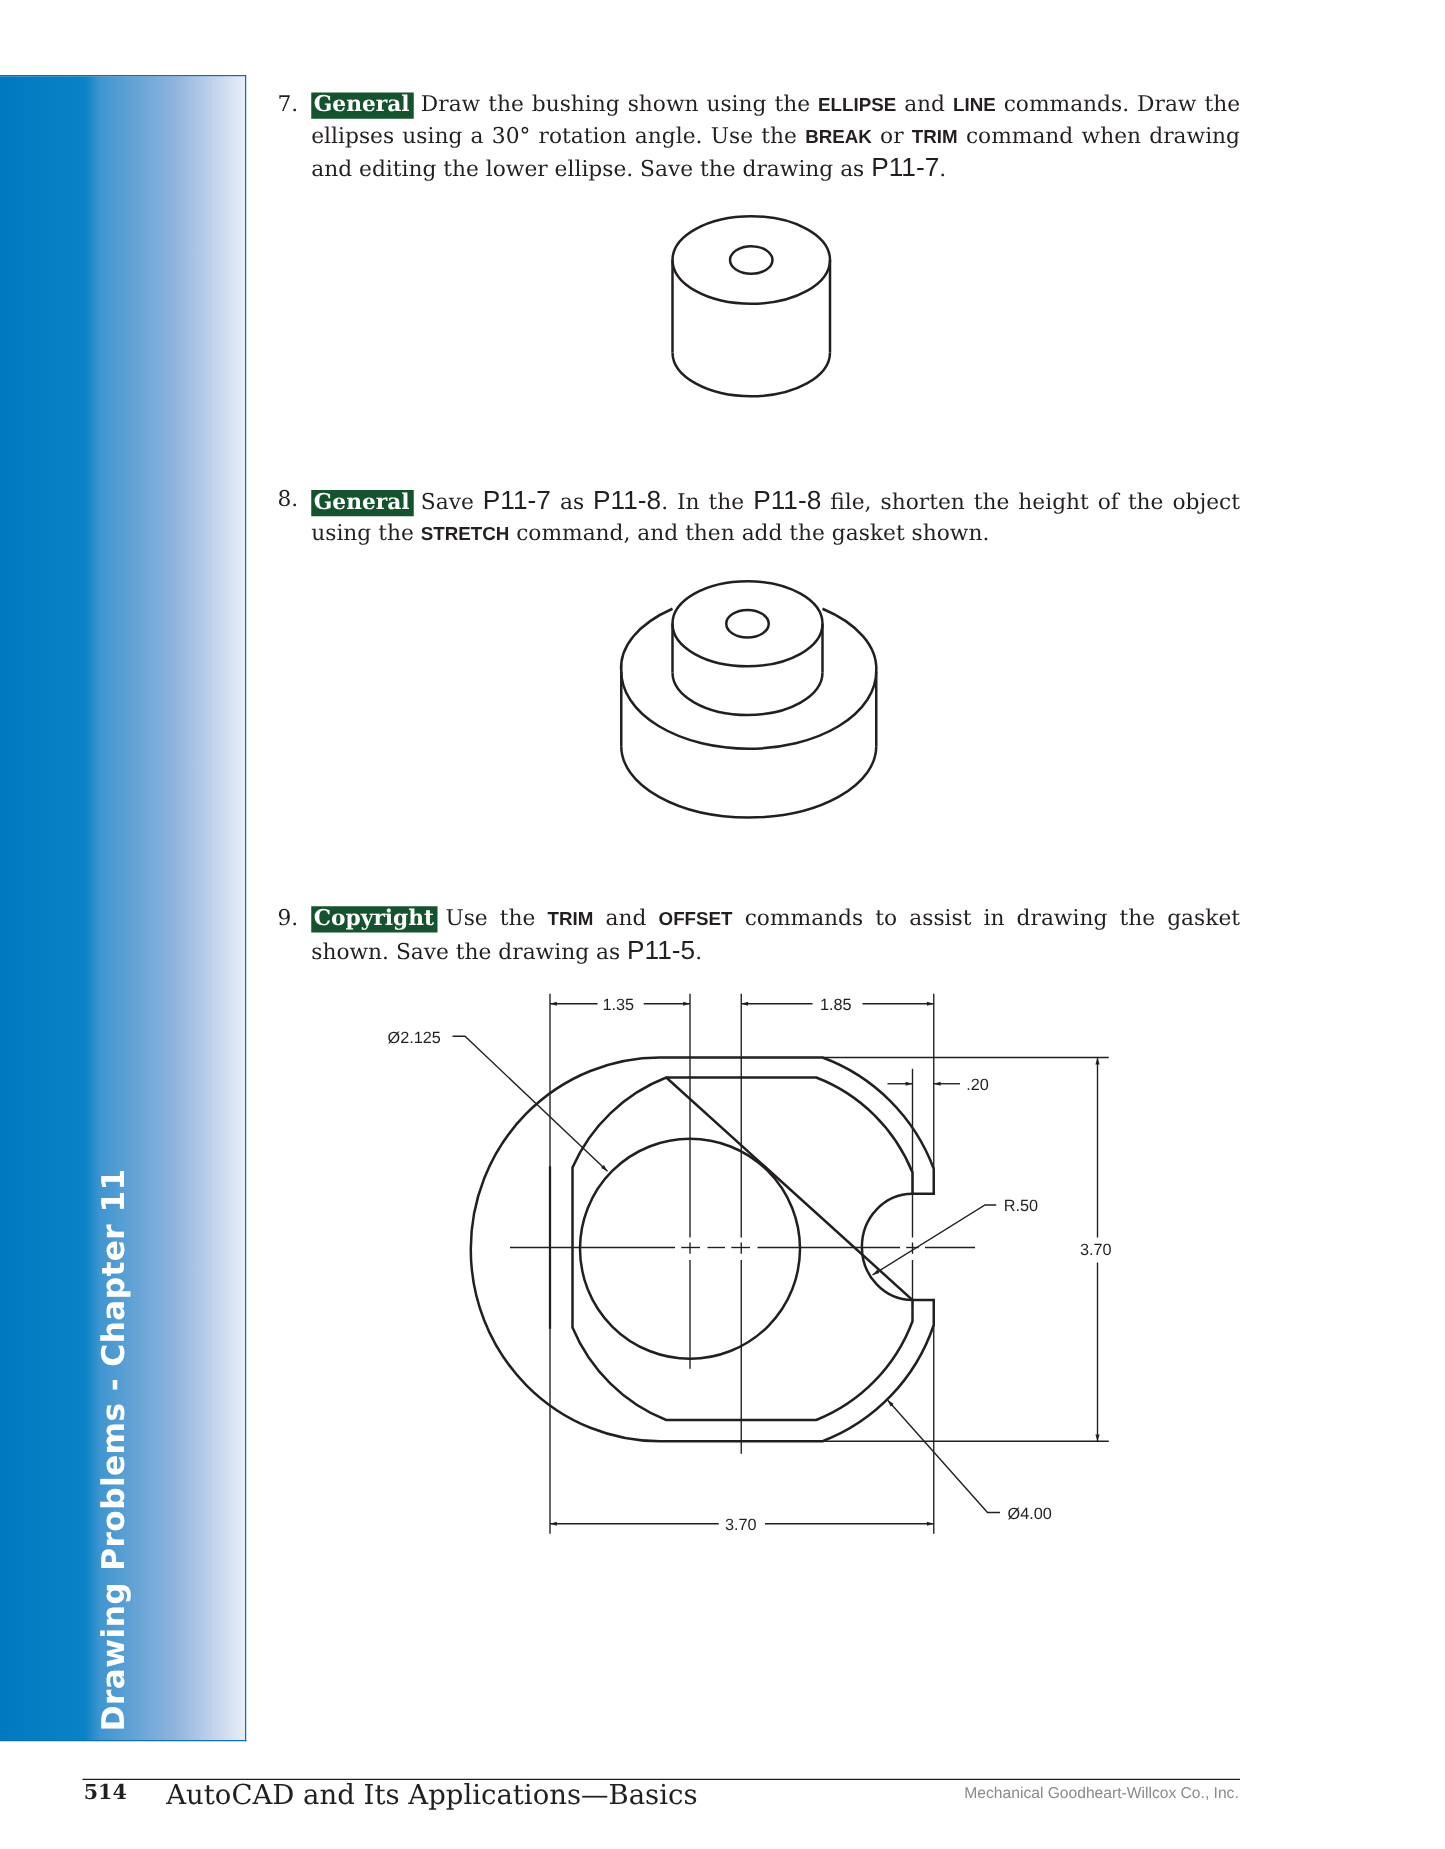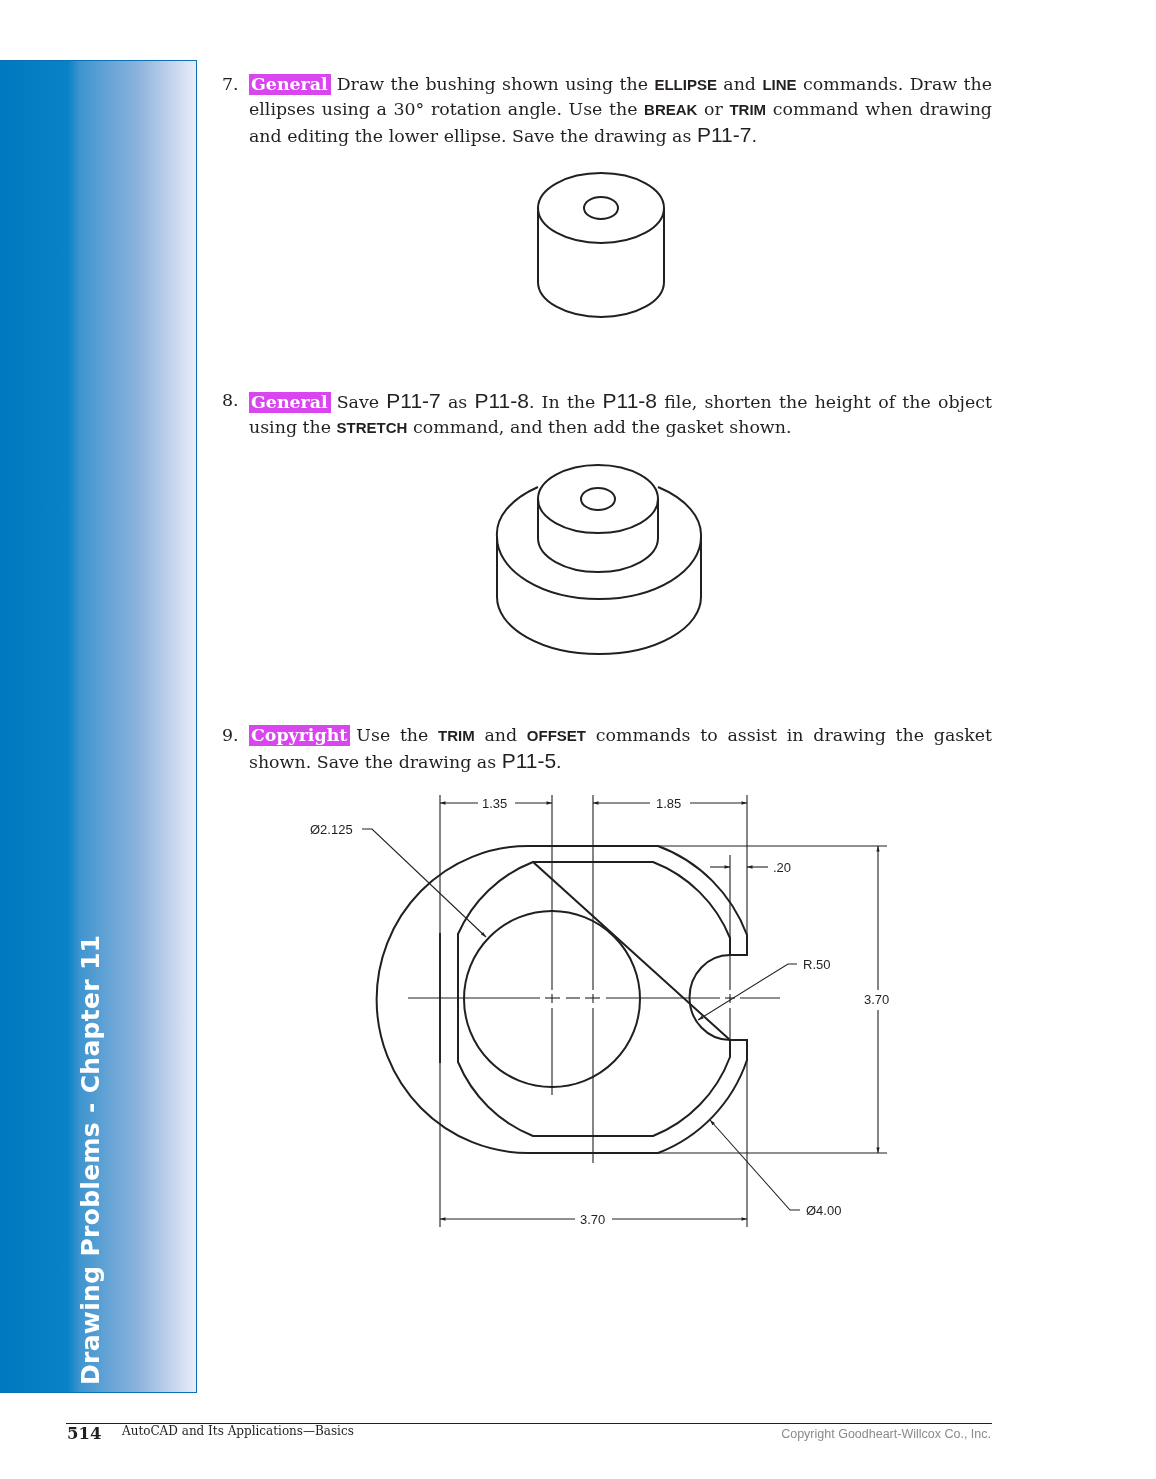--- a/index.html
+++ b/index.html
@@ -2,27 +2,27 @@
 <html><head>
   <meta charset="utf-8">
   <style>
     html, body { margin: 0; padding: 0; background: #ffffff; }
     body { width: 1156px; height: 1479px; position: relative; overflow: hidden; font-family: "DejaVu Serif", serif; color: #231f20; }
     .sidebar { position: absolute; left: 0; top: 60px; width: 197px; height: 1333px; background: linear-gradient(to right, #0079c1 0px, #0a82c6 68px, #3f95cf 80px, #8fb4dd 140px, #c9d7ee 175px, #e9eff9 197px); border-right: 1.5px solid #0c6fb7; border-top: 1.5px solid #0c6fb7; border-bottom: 1.5px solid #0c6fb7; box-sizing: border-box; }
     .sidebar-title { position: absolute; left: 76px; top: 1385px; transform-origin: 0 0; transform: rotate(-90deg); white-space: nowrap; color: #ffffff; font-family: "DejaVu Sans", sans-serif; font-weight: bold; font-size: 25px; letter-spacing: 0.3px; }
     .problem { position: absolute; left: 222px; width: 770px; font-size: 17.4px; line-height: 25px; }
     .problem .num { position: absolute; left: 0; top: 0; }
     .problem .text { margin-left: 27px; text-align: justify; }
-    .tag { background: #d946ef; color: #ffffff; font-weight: bold; padding: 0 3px 1px 2px; margin-right: 6px; }
+    .tag { background: #14532d; color: #ffffff; font-weight: bold; padding: 0 3px 1px 2px; margin-right: 6px; }
     .cmd { font-family: "Liberation Sans", sans-serif; font-weight: bold; font-size: 15px; }
     .file { font-family: "Liberation Sans", sans-serif; font-size: 21px; }
     svg text { font-family: "Liberation Sans", sans-serif; font-size: 13px; fill: #231f20; }
     .footer-rule { position: absolute; left: 66px; top: 1423px; width: 926px; height: 1px; background: #231f20; }
     .page-num { position: absolute; left: 67px; top: 1424px; font-weight: bold; font-size: 16.5px; }
-    .book-title { position: absolute; left: 122px; top: 1424px; font-size: 12px; }
+    .book-title { position: absolute; left: 133px; top: 1424px; font-size: 22px; }
     .copyright { position: absolute; right: 165px; top: 1427px; font-family: "Liberation Sans", sans-serif; font-size: 12.5px; color: #8a8a8a; }
   </style>
 </head>
 <body>
 
 <div class="sidebar"></div>
 <div class="sidebar-title">Drawing Problems - Chapter 11</div>
 
 <div class="problem" style="top:72px;">
   <span class="num">7.</span>
@@ -131,13 +131,13 @@
   <text x="773" y="872">.20</text>
   <text x="803" y="969">R.50</text>
   <text x="864" y="1004">3.70</text>
   <text x="580" y="1224">3.70</text>
   <text x="806" y="1215">Ø4.00</text>
 </svg>
 
 <div class="footer-rule"></div>
 <span class="page-num">514</span>
 <span class="book-title">AutoCAD and Its Applications—Basics</span>
-<span class="copyright">Copyright Goodheart-Willcox Co., Inc.</span>
+<span class="copyright">Mechanical Goodheart-Willcox Co., Inc.</span>
 
 </body></html>

